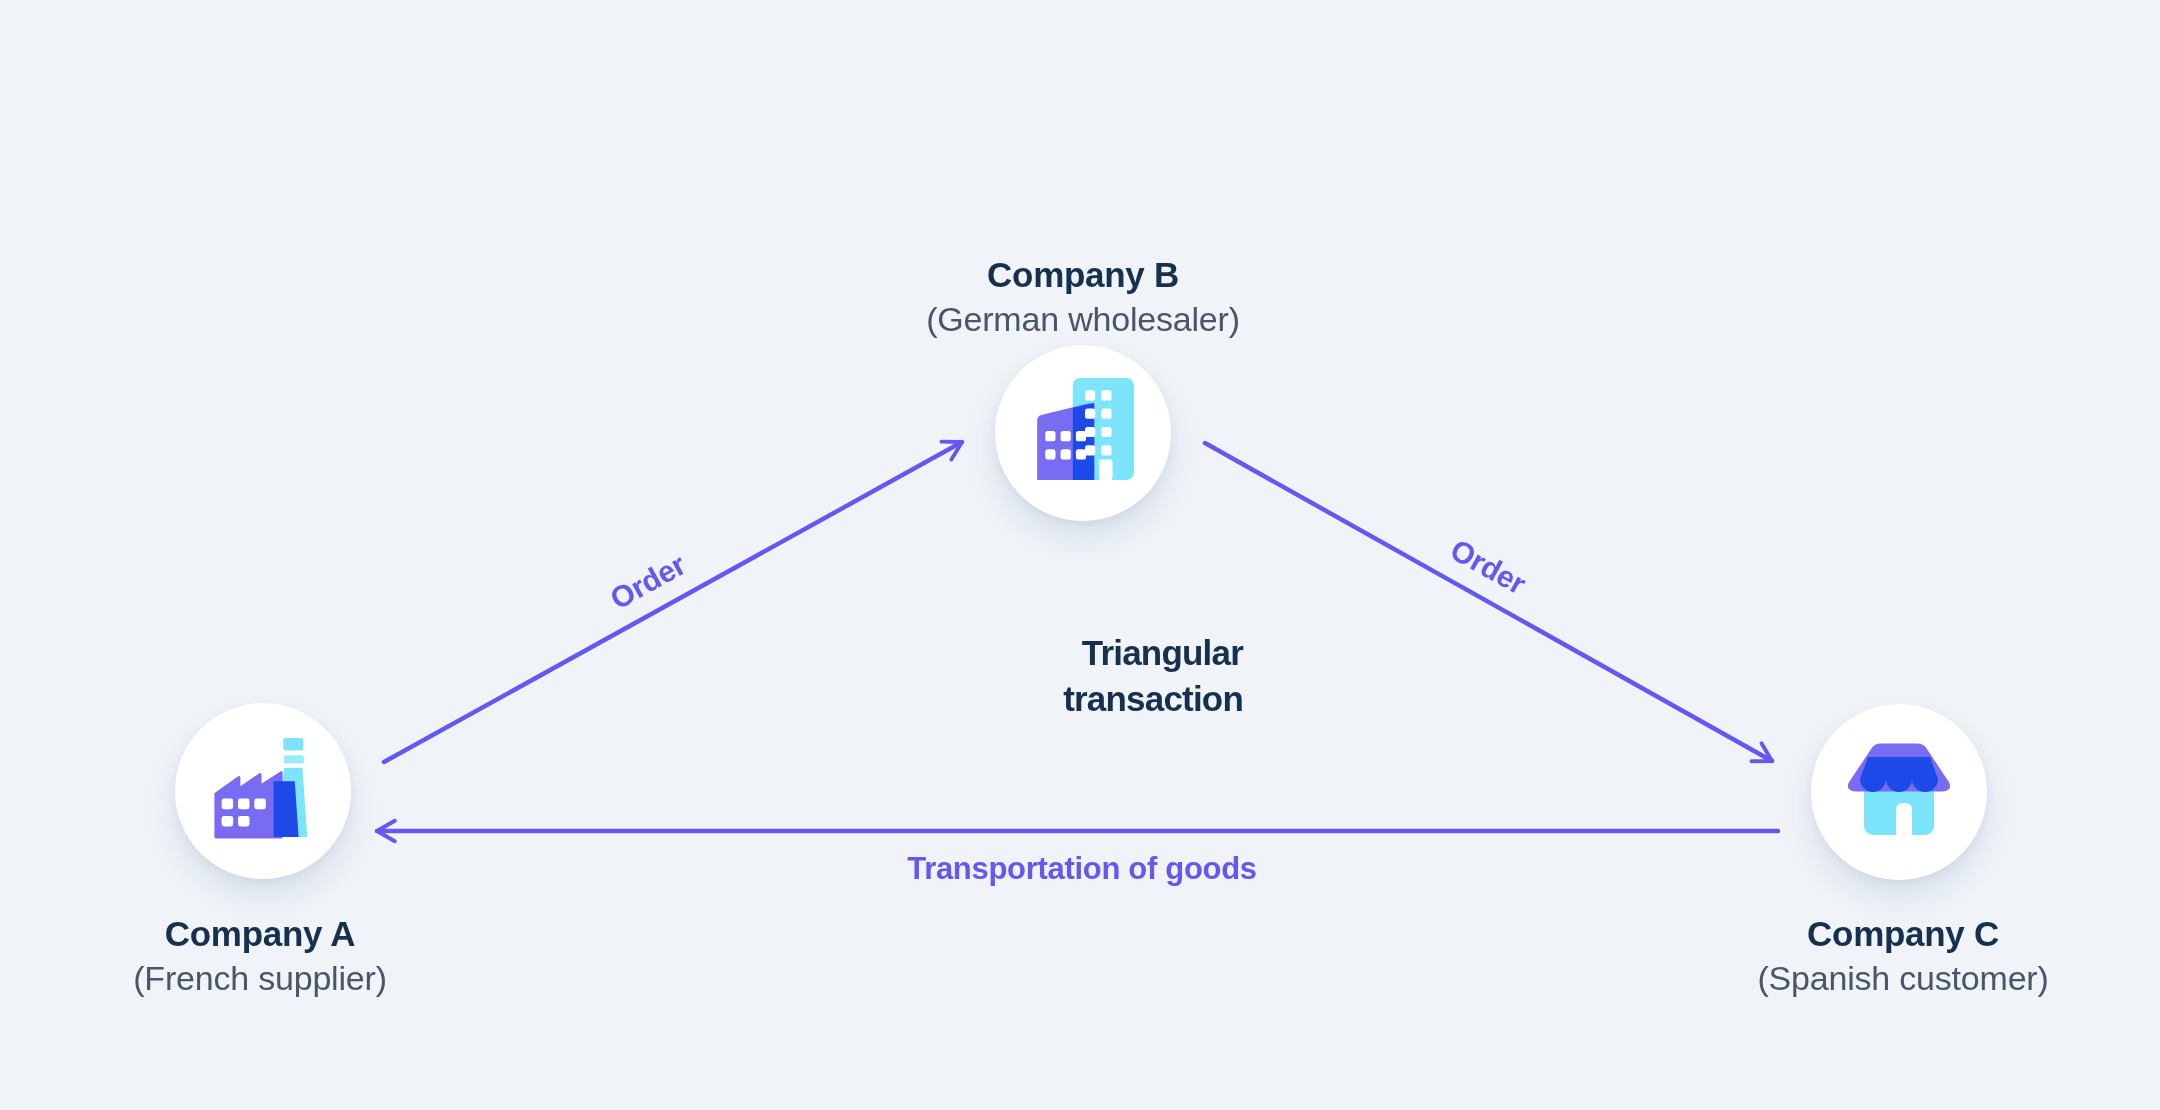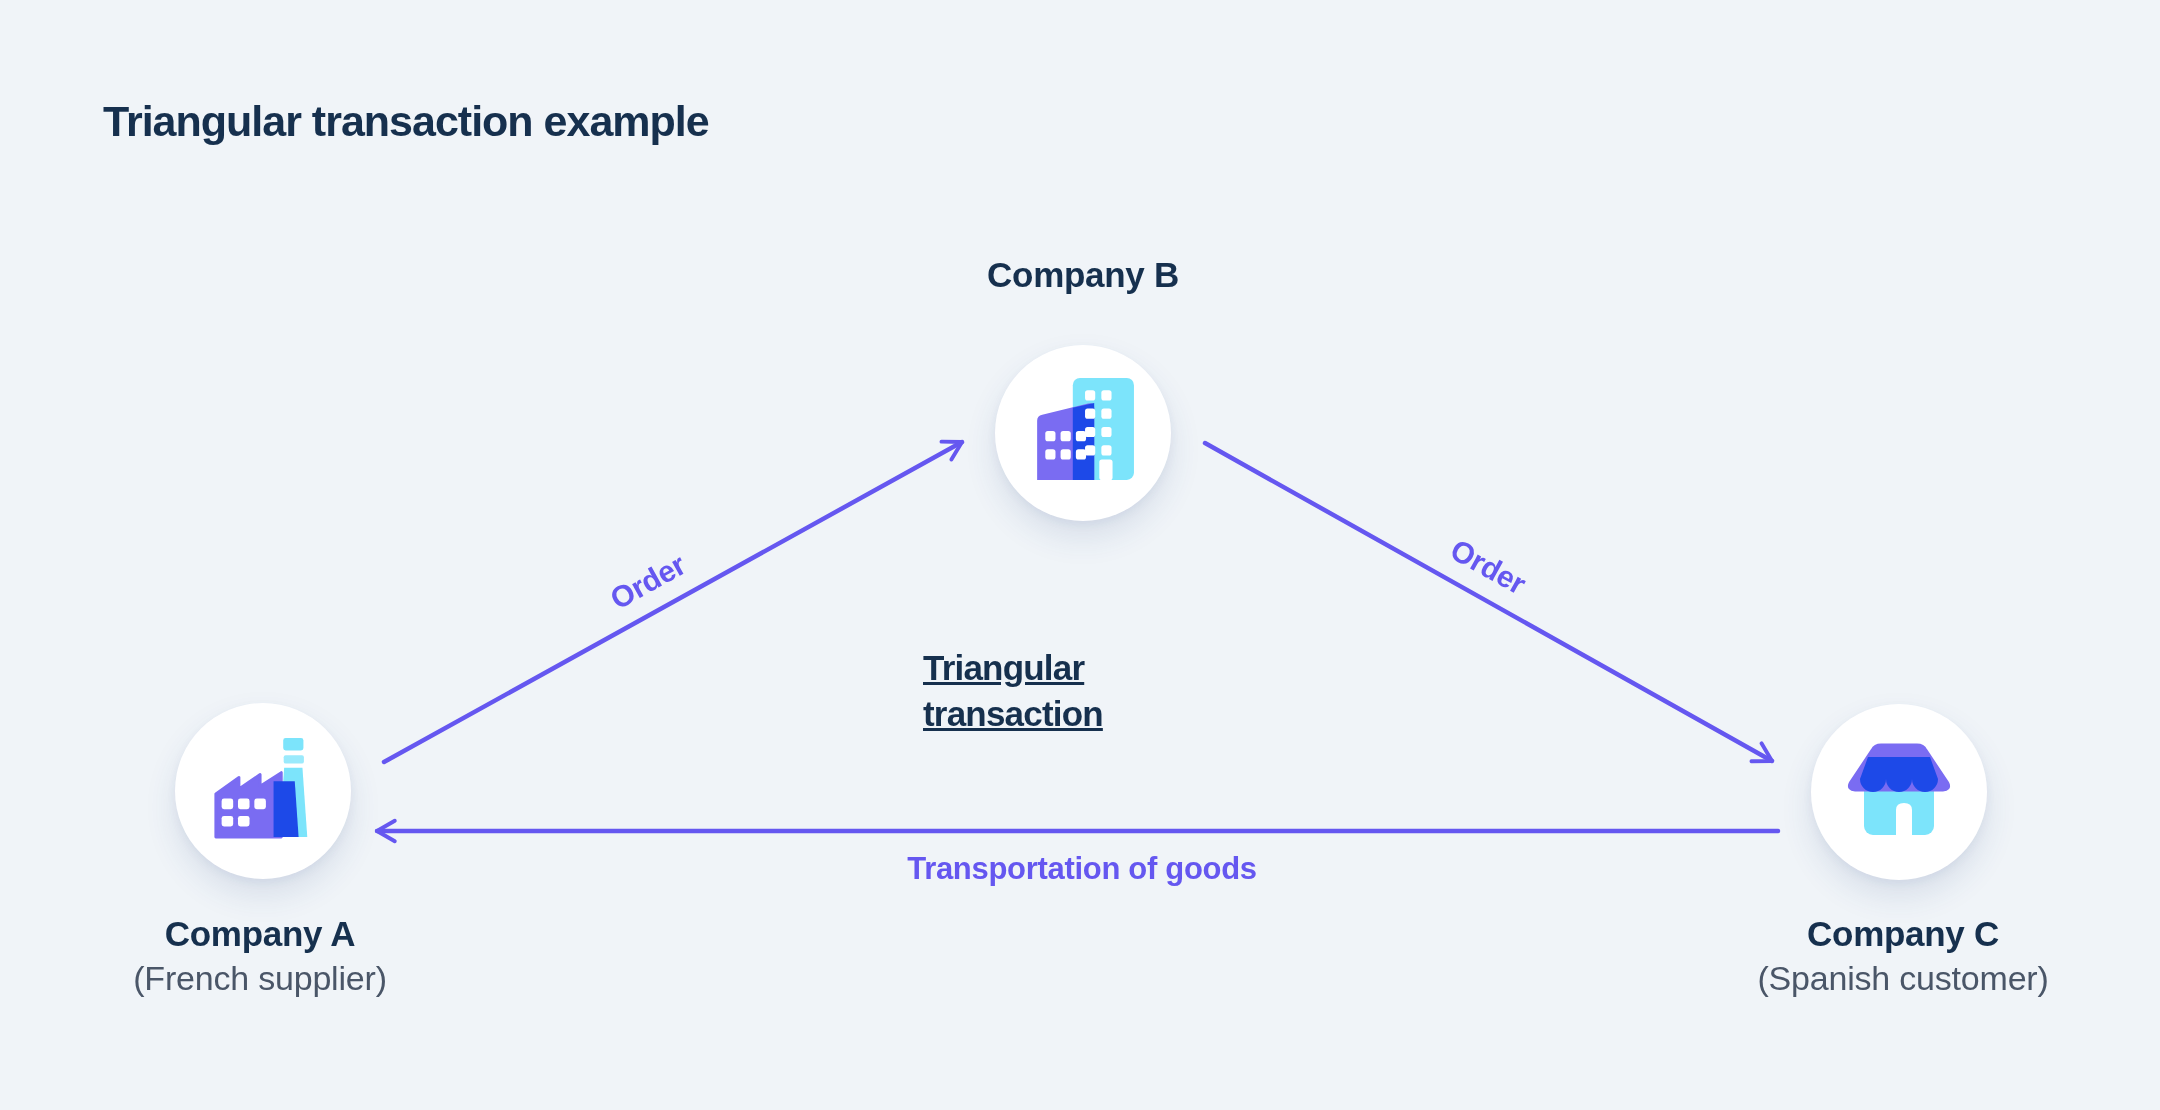--- a/index.html
+++ b/index.html
@@ -64,29 +64,28 @@
   }
   .node-sublabel {
     font-size: 34px;
     font-weight: 400;
     color: #4a5668;
     letter-spacing: -0.2px;
   }
   .center-caption {
     position: absolute;
     left: 923px;
-    top: 645px;
+    top: 630px;
     width: 320px;
-    text-align: left;
+    text-align: right;
     font-size: 35px;
     font-weight: 700;
     letter-spacing: -0.8px;
     line-height: 46px;
     color: #16304e;
-    text-decoration: underline;
   }
   .edge-label-order {
     position: absolute;
     font-size: 30px;
     font-weight: 700;
     color: #6557f0;
     letter-spacing: -0.3px;
     white-space: nowrap;
   }
   .order-ab {
@@ -110,21 +109,20 @@
     letter-spacing: -0.3px;
     color: #6557f0;
     white-space: nowrap;
   }
 </style>
 </head>
 <body>
 
 <div class="canvas">
 
-  <div class="page-title">Triangular transaction example</div>
 
   <svg class="edges-svg" viewBox="0 0 2160 1110">
     <defs>
       <marker id="ah" viewBox="0 0 12 12" refX="9.8" refY="6" markerWidth="6.5" markerHeight="6.5" orient="auto">
         <polyline points="2.5,1.8 9.8,6 2.5,10.2" fill="none" stroke="#6557f0" stroke-width="1.6" stroke-linecap="round" stroke-linejoin="round"></polyline>
       </marker>
     </defs>
     <path d="M384 762 L962 442" fill="none" stroke="#6557f0" stroke-width="4.5" stroke-linecap="round" marker-end="url(#ah)"></path>
     <path d="M1205 443 L1772 761" fill="none" stroke="#6557f0" stroke-width="4.5" stroke-linecap="round" marker-end="url(#ah)"></path>
     <path d="M1778 831 L377 831" fill="none" stroke="#6557f0" stroke-width="4.5" stroke-linecap="round" marker-end="url(#ah)"></path>
@@ -149,20 +147,21 @@
         <rect x="28" y="52" width="10" height="10" rx="2.5" fill="#ffffff"></rect>
         <rect x="43" y="52" width="10" height="10" rx="2.5" fill="#ffffff"></rect>
         <rect x="13" y="70" width="10" height="10" rx="2.5" fill="#ffffff"></rect>
         <rect x="28" y="70" width="10" height="10" rx="2.5" fill="#ffffff"></rect>
         <rect x="43" y="70" width="10" height="10" rx="2.5" fill="#ffffff"></rect>
       </svg>
     </span>
   </div>
   <div class="node-caption caption-b">
     <div class="node-label">Company B</div>
+    <div class="node-sublabel">(German wholesaler)</div>
   </div>
 
   <div class="node-circle circle-a">
     <span>
       <svg width="106" height="102" viewBox="0 0 110 106">
         <rect x="76" y="0" width="21" height="13" rx="2.5" fill="#7ce4fb"></rect>
         <rect x="76.5" y="18" width="21" height="8.5" rx="2" fill="#9aeafc"></rect>
         <path d="M77 31 L96 31 L101 103 L72 103 Z" fill="#7ce4fb"></path>
         <path d="M6 103 L6 58 L30 41 L30 53 L52 38 L52 50 L74 36 L74 103 Z" fill="#7a6cf2" stroke="#7a6cf2" stroke-width="3" stroke-linejoin="round"></path>
         <path d="M66 45 L88 45 L92 103 L66 103 Z" fill="#1d49e8"></path>

